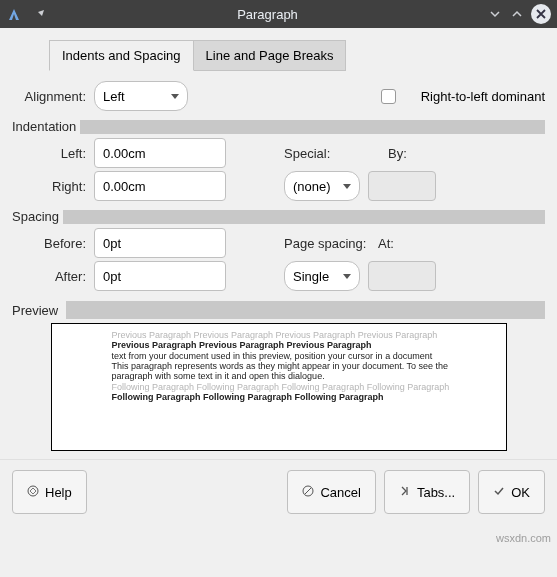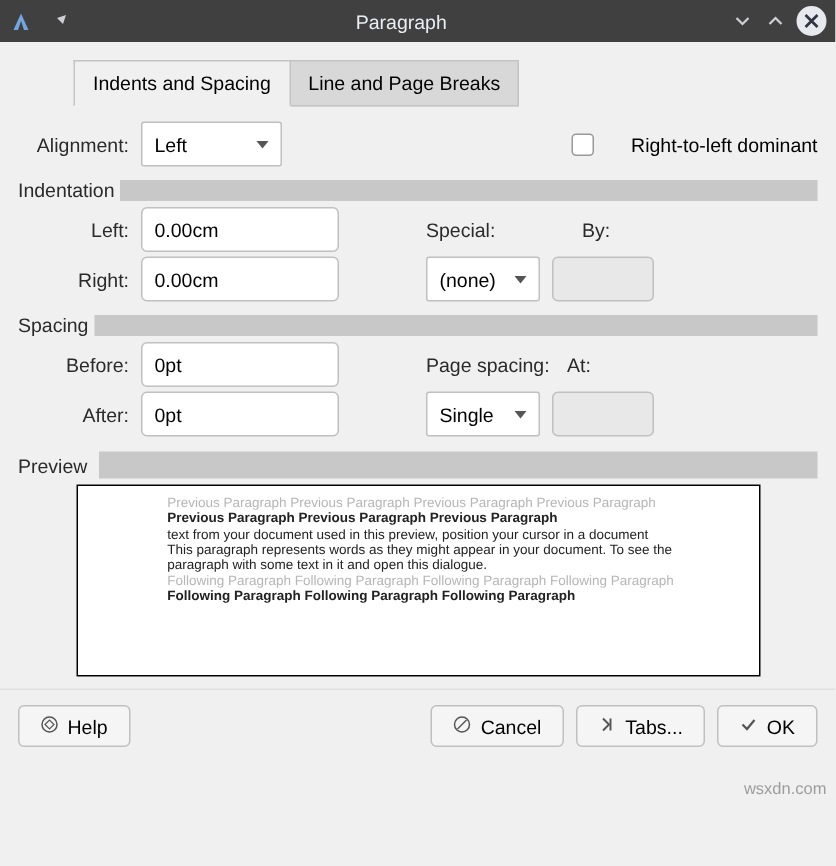--- a/index.html
+++ b/index.html
@@ -11,39 +11,39 @@
   .ticon { width: 16px; height: 16px; display: flex; align-items: center; justify-content: center; opacity: 0.85; }
   .closebtn { width: 20px; height: 20px; border-radius: 50%; background: #e6e9ee; color: #333; display: flex; align-items: center; justify-content: center; font-size: 14px; font-weight: bold; }
   .content { padding: 12px 12px 8px 12px; background: #f0f0f0; }
   .tabs { display: flex; margin-bottom: 10px; margin-left: 37px; }
   .tab { padding: 7px 12px; font-size: 13px; border: 1px solid #c3c3c3; background: #e4e4e4; margin-right: -1px; }
   .tab.active { background: #f0f0f0; border-bottom-color: #f0f0f0; position: relative; z-index: 1; }
   .tab:not(.active) { background: #d8d8d8; }
   .row { display: flex; align-items: center; margin: 3px 0; min-height: 30px; }
   .lbl { font-size: 13px; color: #2a2a2a; text-align: right; padding-right: 8px; }
   .lbl.w80 { width: 82px; }
-  .sel { display: flex; align-items: center; justify-content: space-between; background: #fff; border: 1px solid #c0c0c0; border-radius: 2px; padding: 0 8px; height: 30px; font-size: 13px; min-width: 70px; }
+  .sel { display: flex; align-items: center; justify-content: space-between; background: #fff; border: 1px solid #c0c0c0; border-radius: 12px; padding: 0 8px; height: 30px; font-size: 13px; min-width: 70px; }
   .sel.w90 { width: 94px; }
   .caret { width: 0; height: 0; border-left: 4px solid transparent; border-right: 4px solid transparent; border-top: 5px solid #555; margin-left: 6px; }
   .input { background: #fff; border: 1px solid #c0c0c0; border-radius: 4px; padding: 0 8px; height: 30px; font-size: 13px; }
   .input.w140 { width: 132px; }
   .input.w70 { width: 68px; background: #e8e8e8; }
   .chk { width: 15px; height: 15px; border: 1px solid #999; border-radius: 3px; background: #fff; margin-right: 5px; }
   .section { display: flex; align-items: center; margin: 8px 0 4px 0; }
   .section-lbl { font-size: 13px; color: #2a2a2a; padding-right: 4px; }
   .section-bar { flex: 1; height: 14px; background: #c8c8c8; }
   .preview-label-bar { height: 18px; background: #c8c8c8; flex: 1; margin-left: 4px; }
   .preview-box { border: 1px solid #000; background: #fff; margin: 0 auto; width: 456px; height: 128px; padding: 6px 10px 6px 60px; font-size: 9px; line-height: 1.15; color: #222; overflow: hidden; font-family: "Times New Roman", serif; }
   .pv-gray { color: #b6b6b6; }
   .pv-bold { font-weight: bold; }
   .footer { display: flex; padding: 10px 12px; gap: 8px; border-top: 1px solid #e0e0e0; }
-  .btn { display: flex; align-items: center; justify-content: center; gap: 6px; background: #f5f5f5; border: 1px solid #c0c0c0; border-radius: 4px; padding: 0 14px; height: 28px; font-size: 13px; }
+  .btn { display: flex; align-items: center; justify-content: center; gap: 6px; background: #f5f5f5; border: 1px solid #c0c0c0; border-radius: 4px; padding: 0 14px; height: 44px; font-size: 13px; }
   .spacer { flex: 1; }
   .icon-sm { display: inline-block; line-height: 1; }
-  .watermark { position: absolute; right: 6px; top: 520px; font-size: 11px; color: #9d9d9d; pointer-events: none; }
+  .watermark { position: absolute; right: 6px; top: 532px; font-size: 11px; color: #9d9d9d; pointer-events: none; }
 </style>
 </head>
 <body>
 
 <div class="titlebar">
   <div class="left">
     <span class="ticon">
       <svg width="14" height="14" viewBox="0 0 14 14">
           <polygon points="2,13 7,2 12,13 9,13 7,7 5,13" fill="#7bb8ff"></polygon>
         </svg>

